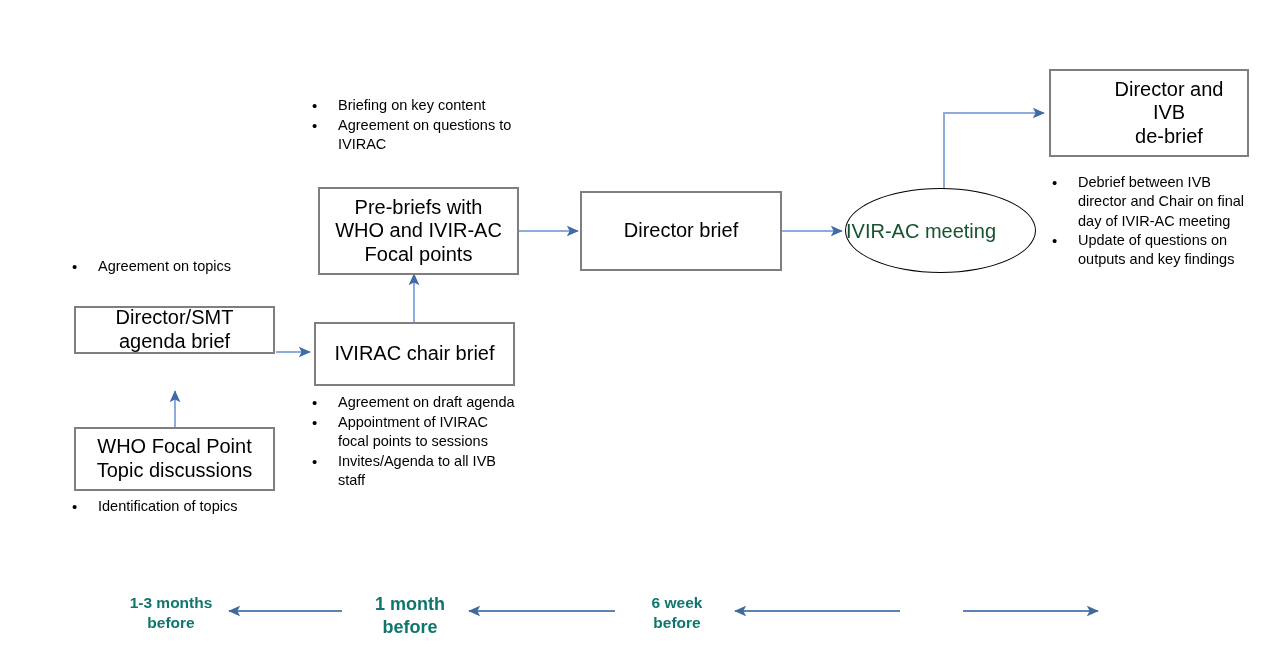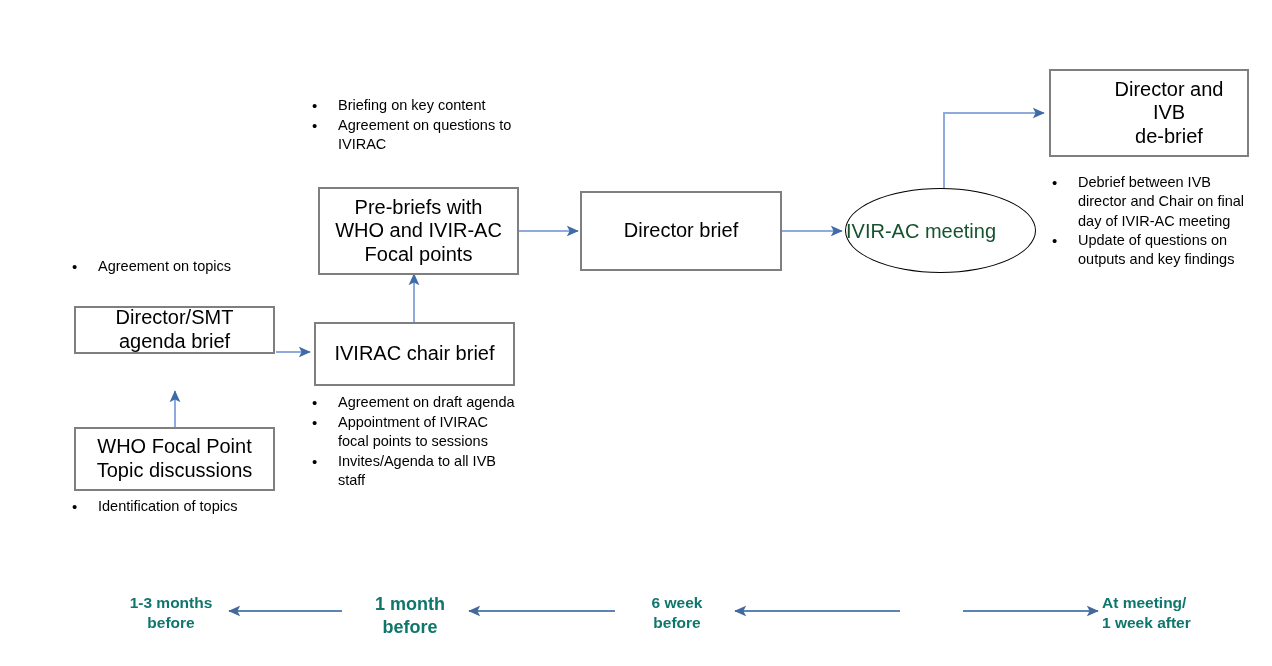--- a/index.html
+++ b/index.html
@@ -246,18 +246,14 @@
   <div class="tl-label" style="left:345px; top:593px; width:130px; font-size:18px;">
     <span>1 month</span>
     <span>before</span>
   </div>
 
   <div class="tl-label" style="left:612px; top:593px; width:130px; font-size:15.5px;">
     <span>6 week</span>
     <span>before</span>
   </div>
 
-  <div class="tl-label" style="left:1102px; top:593px; width:145px; font-size:15.5px; text-align:left;">
-    <span>At meeting/</span>
-    <span>1 week after</span>
-  </div>
 
 </div>
 
 </body></html>

